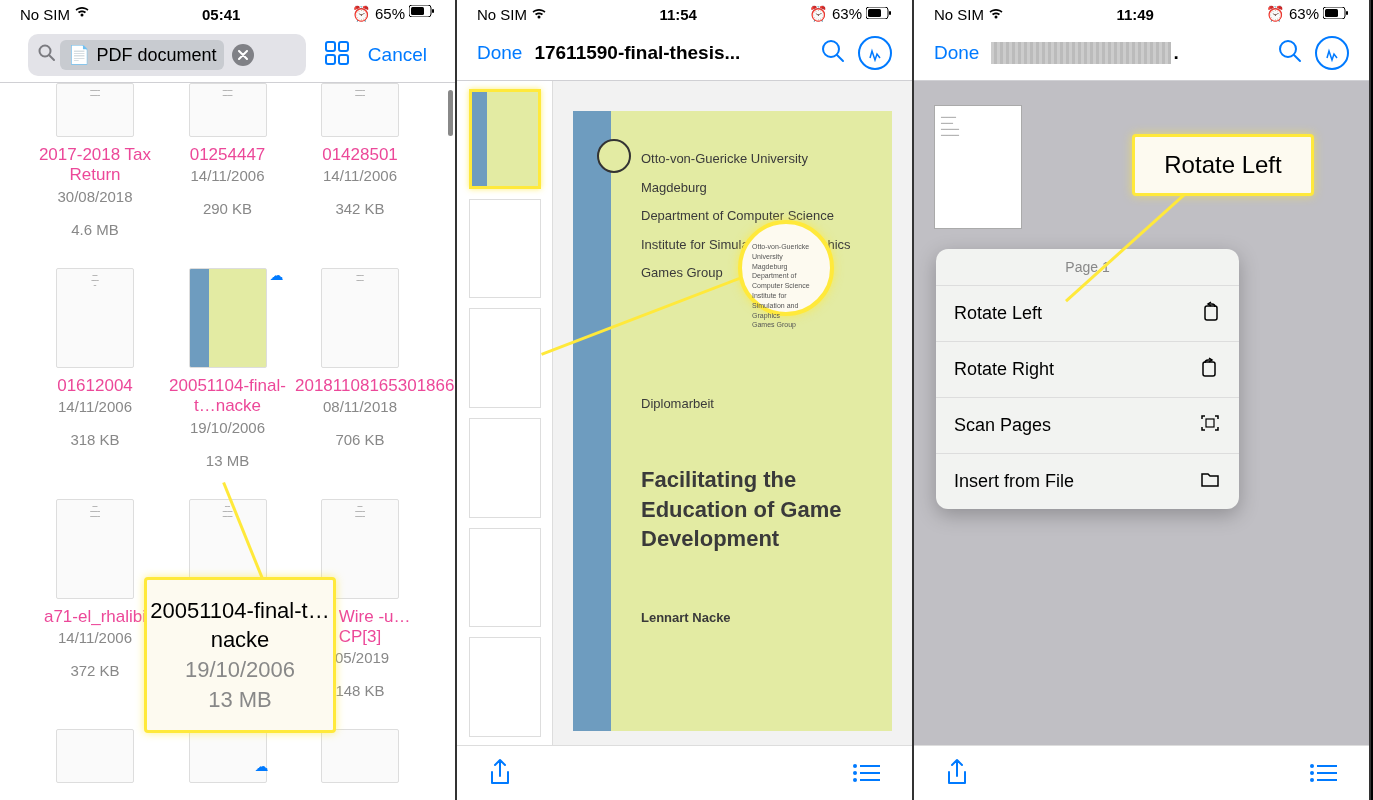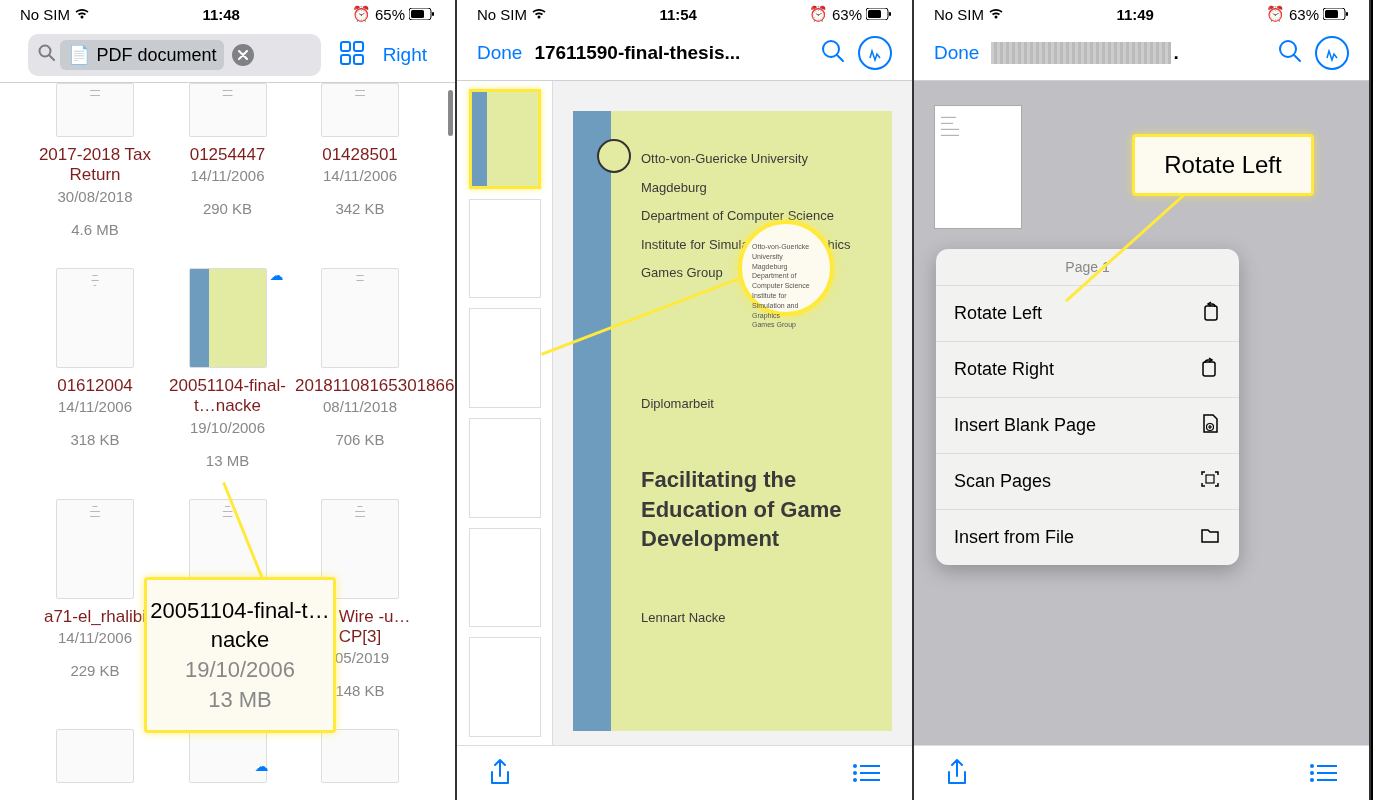--- a/index.html
+++ b/index.html
@@ -2,38 +2,38 @@
 <html><head>
 <meta charset="utf-8">
 <style>
 * { margin: 0; padding: 0; box-sizing: border-box; font-family: -apple-system, BlinkMacSystemFont, 'Segoe UI', sans-serif; }
 body { display: flex; width: 1373px; height: 800px; background: #000; }
 .phone { width: 457px; height: 800px; background: #fff; border-right: 2px solid #333; position: relative; overflow: hidden; }
 .phone:last-child { border-right: none; }
 
 
 .status-bar { display: flex; justify-content: space-between; align-items: center; padding: 4px 20px; height: 28px; font-size: 15px; font-weight: 500; }
-.status-left, .status-right { display: flex; align-items: center; gap: 4px; }
+.status-left, .status-right { display: flex; gap: 4px; }
 .wifi-icon svg, .battery-icon svg { display: block; }
 
 
 .search-bar { display: flex; align-items: center; margin: 4px 20px; padding: 6px 8px; height: 46px; }
 .search-field { display: flex; align-items: center; background: #e3e3e8; border-radius: 10px; padding: 6px 10px; flex: 1; }
 .search-tag { display: flex; align-items: center; background: #c8cbd0; border-radius: 6px; padding: 4px 8px; margin-left: 4px; font-size: 18px; gap: 6px; }
 .clear-btn { width: 22px; height: 22px; border-radius: 50%; background: #808186; margin-left: 8px; display: flex; align-items: center; justify-content: center; }
 .view-icon { margin: 0 18px; }
 .cancel-link { color: #007aff; font-size: 19px; }
 .divider { height: 1px; background: #d0d0d4; margin-top: 2px; }
 
 .file-grid { overflow-y: hidden; padding: 0 30px; }
 .file-row { display: flex; justify-content: space-between; margin-bottom: 30px; }
 .file-item { width: 130px; text-align: center; }
 .file-thumb { width: 78px; height: 54px; margin: 0 auto 8px; border: 1px solid #ddd; border-radius: 2px; background: #fafafa; position: relative; }
 .file-thumb.tall { height: 100px; }
-.file-name { font-size: 17px; color: #7f1d1d; line-height: 1.2; }
+.file-name { font-size: 17px; color: #ec4899; line-height: 1.2; }
 .file-date { font-size: 15px; color: #888; margin-top: 2px; }
 .file-size { font-size: 15px; color: #888; margin-top: 16px; }
 .cloud-badge { position: absolute; top: -2px; right: -18px; color: #007aff; font-size: 14px; }
 .thesis-thumb { background: linear-gradient(to right, #6e9cbf 0%, #6e9cbf 25%, #e3eba3 25%, #e3eba3 100%); position: relative; }
 .thumb-content { font-size: 4px; color: #999; padding: 4px; }
 
 .callout-file { position: absolute; left: 144px; top: 577px; width: 192px; height: 156px; background: #fdfaf0; border: 3px solid #ffe93b; border-radius: 4px; box-shadow: 0 0 8px rgba(255,233,59,0.6); display: flex; flex-direction: column; align-items: center; justify-content: center; font-size: 22px; line-height: 1.35; }
 .callout-file .c-name { color: #000; text-align: center; }
 .callout-file .c-date { color: #888; }
 .callout-file .c-size { color: #888; }
@@ -49,21 +49,21 @@
 .pdf-body { display: flex; height: 664px; background: #f2f2f2; }
 .pdf-thumbs { width: 96px; background: #fff; border-right: 1px solid #ddd; padding: 8px; display: flex; flex-direction: column; gap: 10px; overflow: hidden; }
 .pdf-thumb { width: 72px; height: 100px; border: 1px solid #ddd; background: #fff; margin: 0 auto; }
 .pdf-thumb.active { border: 3px solid #ffe93b; box-shadow: 0 0 6px rgba(255,233,59,0.7); }
 .pdf-thumb.mini-thesis { background: linear-gradient(to right, #6e9cbf 0%, #6e9cbf 22%, #e3eba3 22%, #e3eba3 100%); }
 .pdf-main { flex: 1; padding: 30px 20px; position: relative; }
 .thesis-page { width: 100%; height: 620px; background: linear-gradient(to right, #6e9cbf 0%, #6e9cbf 12%, #e3eba3 12%, #e3eba3 100%); padding: 34px 24px 24px 68px; position: relative; font-size: 14px; color: #3a3a3a; }
 .thesis-meta { font-size: 13px; line-height: 2.2; }
 .thesis-diplom { margin-top: 108px; font-size: 13px; }
 .thesis-title { margin-top: 54px; font-size: 22px; font-weight: 700; line-height: 1.35; }
-.thesis-author { margin-top: 56px; font-size: 13px; font-weight: 400; }
+.thesis-author { margin-top: 56px; font-size: 13px; font-weight: 700; }
 .uni-logo { position: absolute; left: 24px; top: 28px; width: 34px; height: 34px; border: 2px solid #333; border-radius: 50%; background: #e3eba3; font-size: 6px; }
 
 .callout-circle { position: absolute; left: 738px; top: 220px; width: 96px; height: 96px; border: 4px solid #ffe93b; border-radius: 50%; background: #fdfaf0; box-shadow: 0 0 10px rgba(255,233,59,0.7); padding: 18px 10px; font-size: 7px; color: #555; line-height: 1.4; pointer-events: none; }
 .pdf-toolbar { height: 58px; border-top: 1px solid #ddd; display: flex; align-items: center; justify-content: space-between; padding: 0 30px; }
 
 
 .phone3-body { background: #c0bfc4; height: 664px; position: relative; padding: 24px 20px; }
 .doc-thumb { width: 88px; height: 124px; background: #fff; border: 1px solid #aaa; position: absolute; left: 20px; top: 24px; padding: 8px 6px; font-size: 5px; color: #999; }
 .context-menu { position: absolute; left: 22px; right: 130px; top: 168px; background: #f2f3f1; border-radius: 12px; overflow: hidden; box-shadow: 0 6px 20px rgba(0,0,0,0.25); }
 .menu-header { padding: 10px 16px; text-align: center; color: #888; font-size: 14px; }
@@ -80,21 +80,21 @@
 <div class="phone">
   <div class="status-bar">
     <div class="status-left">
       <span>No SIM</span>
       <span class="wifi-icon">
           <svg width="16" height="12" viewBox="0 0 16 12">
             <path d="M8 10.5a1.5 1.5 0 100-3 1.5 1.5 0 000 3zM4 6c1-1 2.5-1.5 4-1.5S11 5 12 6l-1.2 1.2C10 6.5 9 6.2 8 6.2s-2 .3-2.8 1L4 6zM1.5 3.5C3.2 2 5.5 1 8 1s4.8 1 6.5 2.5L13.3 4.7C12 3.5 10 2.8 8 2.8S4 3.5 2.7 4.7L1.5 3.5z" fill="#000"></path>
           </svg>
         </span>
     </div>
-    <span style="font-weight:600">11:48</span>
+    <span style="font-weight:600">05:41</span>
     <div class="status-right">
       <span>⏰</span>
       <span>65%</span>
       <span class="battery-icon">
           <svg width="26" height="12" viewBox="0 0 26 12">
             <rect x="0" y="0" width="22" height="12" rx="3" fill="none" stroke="#000"></rect>
             <rect x="2" y="2" width="13" height="8" rx="1.5" fill="#000"></rect>
             <rect x="23" y="4" width="2" height="4" rx="1" fill="#000"></rect>
           </svg>
         </span>
@@ -115,21 +115,21 @@
             <path d="M1 1l8 8M9 1l-8 8" stroke="#fff" stroke-width="2" stroke-linecap="round"></path>
           </svg>
         </span>
     </div>
     <span class="view-icon"><svg width="26" height="26" viewBox="0 0 26 26">
           <rect x="2" y="2" width="9" height="9" rx="2" fill="none" stroke="#007aff" stroke-width="2"></rect>
           <rect x="15" y="2" width="9" height="9" rx="2" fill="none" stroke="#007aff" stroke-width="2"></rect>
           <rect x="2" y="15" width="9" height="9" rx="2" fill="none" stroke="#007aff" stroke-width="2"></rect>
           <rect x="15" y="15" width="9" height="9" rx="2" fill="none" stroke="#007aff" stroke-width="2"></rect>
         </svg></span>
-    <span class="cancel-link">Right</span>
+    <span class="cancel-link">Cancel</span>
   </div>
   <div class="divider"></div>
   <div class="scroll-indicator"></div>
   <div class="file-grid">
     <div class="file-row">
       <div class="file-item">
         <div class="file-thumb">
             <div class="thumb-content">━━━━<br>━━━━</div>
           </div>
         <div class="file-name">2017-2018 Tax Return</div>
@@ -179,21 +179,21 @@
         <div class="file-size">706 KB</div>
       </div>
     </div>
     <div class="file-row">
       <div class="file-item">
         <div class="file-thumb tall">
             <div class="thumb-content">━━<br>━━━━<br>━━━━</div>
           </div>
         <div class="file-name">a71-el_rhalibi</div>
         <div class="file-date">14/11/2006</div>
-        <div class="file-size">229 KB</div>
+        <div class="file-size">372 KB</div>
       </div>
       <div class="file-item">
         <div class="file-thumb tall">
             <div class="thumb-content">━━<br>━━━━<br>━━━━</div>
           </div>
       </div>
       <div class="file-item">
         <div class="file-thumb tall">
             <div class="thumb-content">━━<br>━━━━<br>━━━━</div>
           </div>
@@ -343,28 +343,20 @@
       </div>
       <div class="menu-item">
         <span>Rotate Right</span>
         <span><svg width="22" height="22" viewBox="0 0 22 22">
               <rect x="4" y="6" width="12" height="14" rx="2" fill="none" stroke="#000" stroke-width="1.5"></rect>
               <path d="M10 2l3 2-3 2" fill="none" stroke="#000" stroke-width="1.5"></path>
               <path d="M13 4H9a3 3 0 00-3 3" fill="none" stroke="#000" stroke-width="1.5"></path>
             </svg></span>
       </div>
       <div class="menu-item">
-        <span>Insert Blank Page</span>
-        <span><svg width="22" height="22" viewBox="0 0 22 22">
-              <path d="M5 3h9l4 4v13H5z" fill="none" stroke="#000" stroke-width="1.5"></path>
-              <circle cx="11" cy="15" r="3.5" fill="none" stroke="#000" stroke-width="1.2"></circle>
-              <path d="M11 13v4M9 15h4" stroke="#000" stroke-width="1.2"></path>
-            </svg></span>
-      </div>
-      <div class="menu-item">
         <span>Scan Pages</span>
         <span><svg width="22" height="22" viewBox="0 0 22 22">
               <path d="M3 7V4h3M19 7V4h-3M3 15v3h3M19 15v3h-3" fill="none" stroke="#000" stroke-width="1.5"></path>
               <rect x="7" y="7" width="8" height="8" fill="none" stroke="#000" stroke-width="1.2"></rect>
             </svg></span>
       </div>
       <div class="menu-item">
         <span>Insert from File</span>
         <span><svg width="22" height="22" viewBox="0 0 22 22">
               <path d="M3 6h6l2 2h8v10H3z" fill="none" stroke="#000" stroke-width="1.5"></path>

